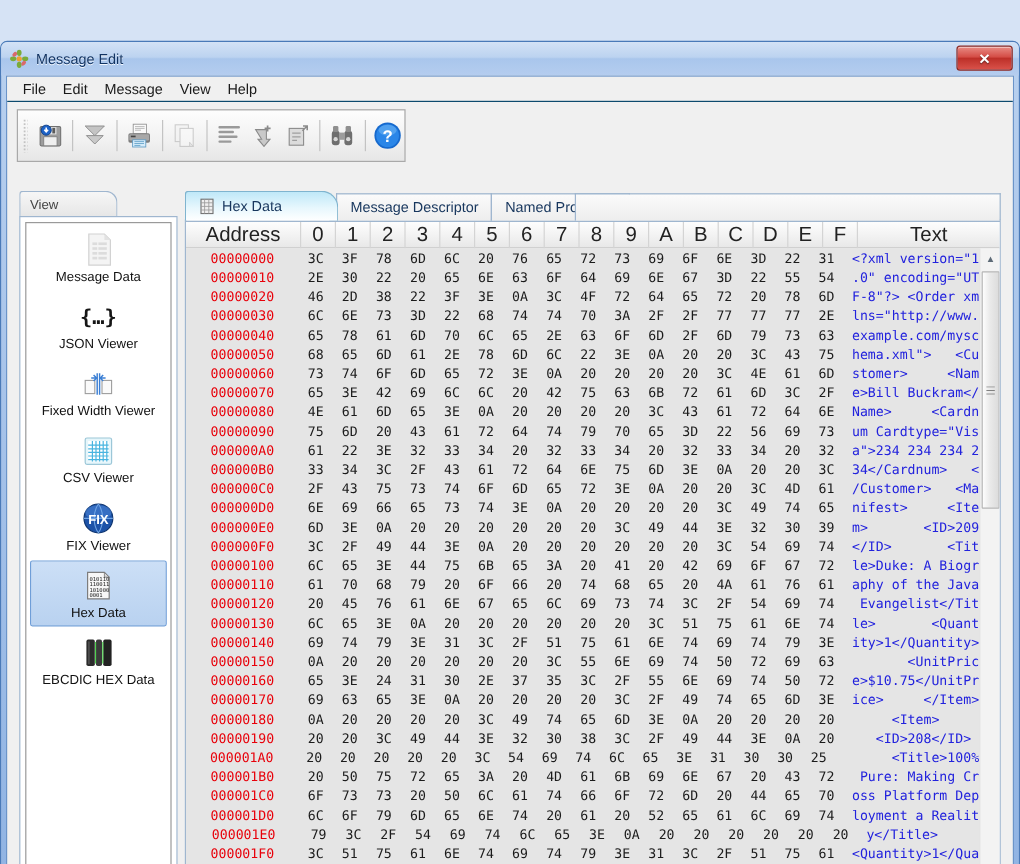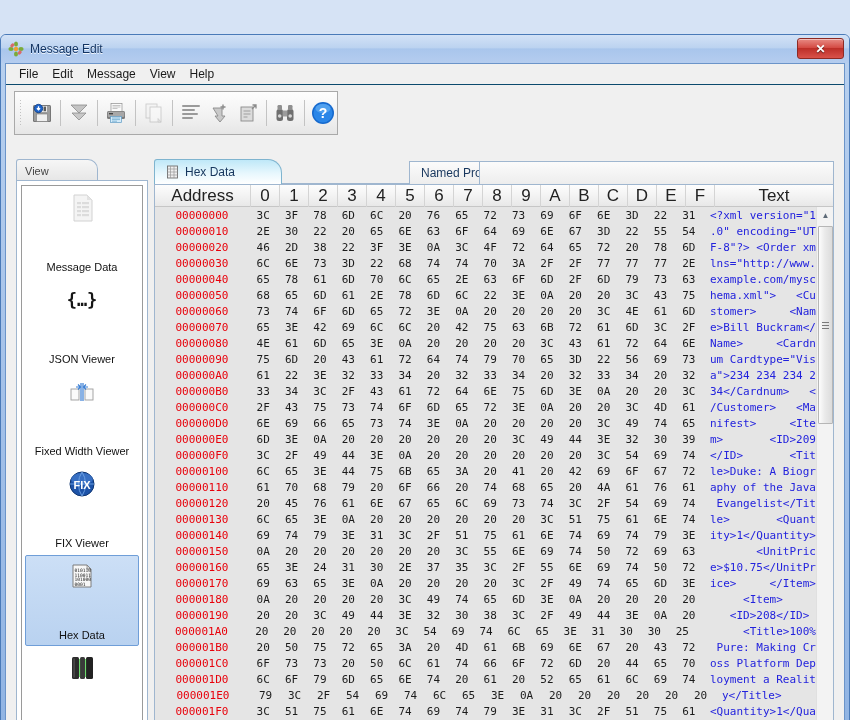--- a/index.html
+++ b/index.html
@@ -130,21 +130,20 @@
     background: #fff;
     overflow: hidden;
   }
   .view-item {
     display: flex; flex-direction: column; align-items: center;
     padding: 4px 2px 3px 2px;
     margin: 1px 3px;
     cursor: pointer;
     border: 1px solid transparent;
     border-radius: 2px;
-    gap: 36px;
   }
   .view-item.selected {
     background: linear-gradient(to bottom, #ccdff6 0%, #b9d2f0 100%);
     border: 1px solid #6f9ed8;
   }
   .view-item .vi-icon {
     width: 34px; height: 32px;
     display: flex; align-items: center; justify-content: center;
     margin-bottom: 1px;
   }
@@ -438,20 +437,33 @@
                 <rect x="4" y="11" width="8" height="11" fill="#fafafa" stroke="#9c9c9c" stroke-width="0.9"></rect>
                 <rect x="18" y="11" width="8" height="11" fill="#fafafa" stroke="#9c9c9c" stroke-width="0.9"></rect>
                 <path d="M14 5v18M16 5v18" stroke="#3b7fd4" stroke-width="1.2"></path>
                 <path d="M9 9 h4 M11 6.5 L13.5 9 L11 11.5" stroke="#3b7fd4" stroke-width="1.2" fill="none"></path>
                 <path d="M21 9 h-4 M19 6.5 L16.5 9 L19 11.5" stroke="#3b7fd4" stroke-width="1.2" fill="none"></path>
               </svg>
             </span>
             <span class="vi-label">Fixed Width Viewer</span>
           </div>
 
+          <div class="view-item">
+            <span class="vi-icon">
+              <svg width="28" height="28" viewBox="0 0 28 28">
+                <rect x="3" y="3" width="22" height="22" rx="1.5" fill="#e6f6fb" stroke="#9cc7d8" stroke-width="1"></rect>
+                <rect x="5.5" y="5.5" width="17" height="17" fill="#ffffff"></rect>
+                <g stroke="#49b5e0" stroke-width="1">
+                  <path d="M5.5 9h17M5.5 12h17M5.5 15h17M5.5 18h17M5.5 21h17"></path>
+                  <path d="M9 5.5v17M12 5.5v17M15 5.5v17M18 5.5v17M21 5.5v17"></path>
+                </g>
+              </svg>
+            </span>
+            <span class="vi-label">CSV Viewer</span>
+          </div>
 
           <div class="view-item">
             <span class="vi-icon">
               <svg width="30" height="30" viewBox="0 0 30 30">
                 <circle cx="15" cy="15" r="12" fill="#1d53a8"></circle>
                 <circle cx="15" cy="15" r="12" fill="none" stroke="#0f3570" stroke-width="1"></circle>
                 <ellipse cx="15" cy="10" rx="11" ry="6" fill="#4d86d8" opacity="0.55"></ellipse>
                 <path d="M15 3 a12 17 0 0 0 0 24 a12 17 0 0 0 0 -24" fill="none" stroke="#6fa4e4" stroke-width="0.9"></path>
                 <path d="M3 15h24" stroke="#6fa4e4" stroke-width="0.9"></path>
                 <text x="15" y="20" font-family="'Liberation Sans',sans-serif" font-size="11" font-weight="bold" fill="#ffffff" text-anchor="middle">FIX</text>
@@ -500,20 +512,23 @@
         <div class="tab active" style="left:0; width:128px;">
           <span class="tab-ico">
             <svg width="14" height="14" viewBox="0 0 14 14">
               <rect x="1.5" y="1" width="10" height="12" fill="#efefef" stroke="#6e6e6e" stroke-width="0.9"></rect>
               <g stroke="#9a9a9a" stroke-width="0.7">
                 <path d="M1.5 4h10M1.5 7h10M1.5 10h10M4.5 1v12M8 1v12"></path>
               </g>
             </svg>
           </span>
           <span>Hex Data</span>
+        </div>
+        <div class="tab" style="left:126px; width:130px;">
+          <span>Message Descriptor</span>
         </div>
         <div class="tab" style="left:255px; width:116px;">
           <span>Named Properties</span>
         </div>
         <div class="tab-filler"></div>
       </div>
 
       <div class="grid-wrap">
         <div class="grid-head">
           <div class="gh addr">Address</div>

